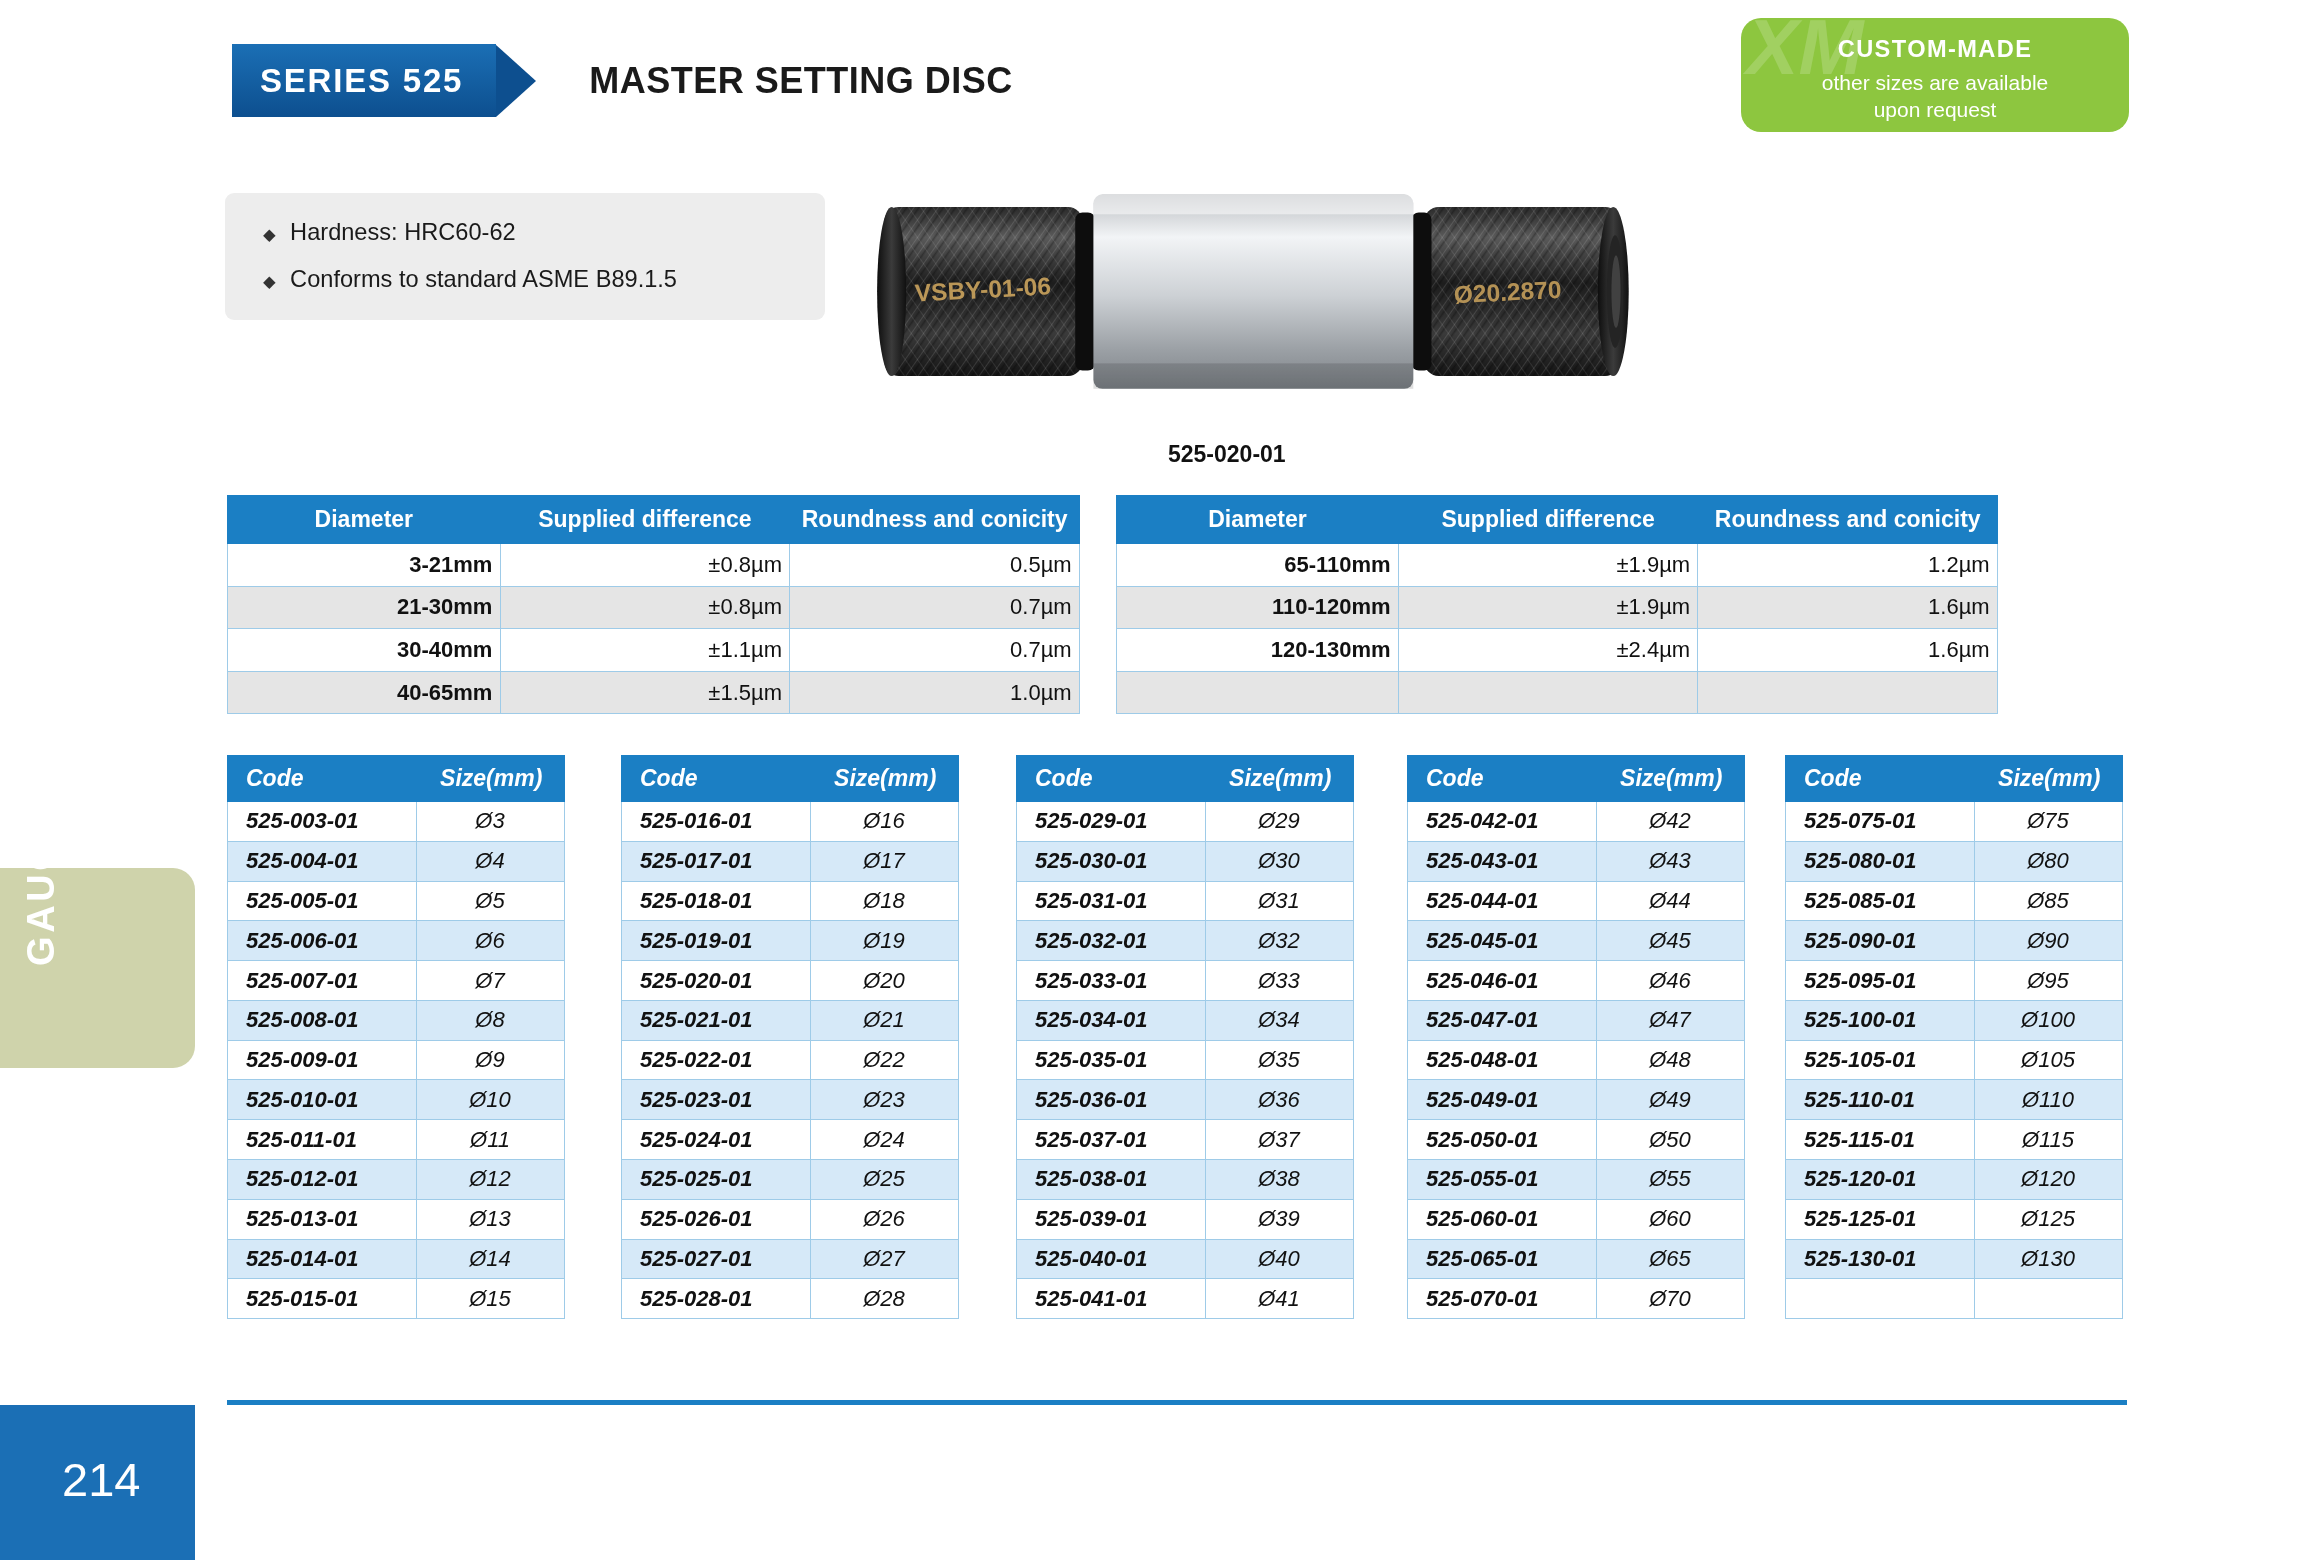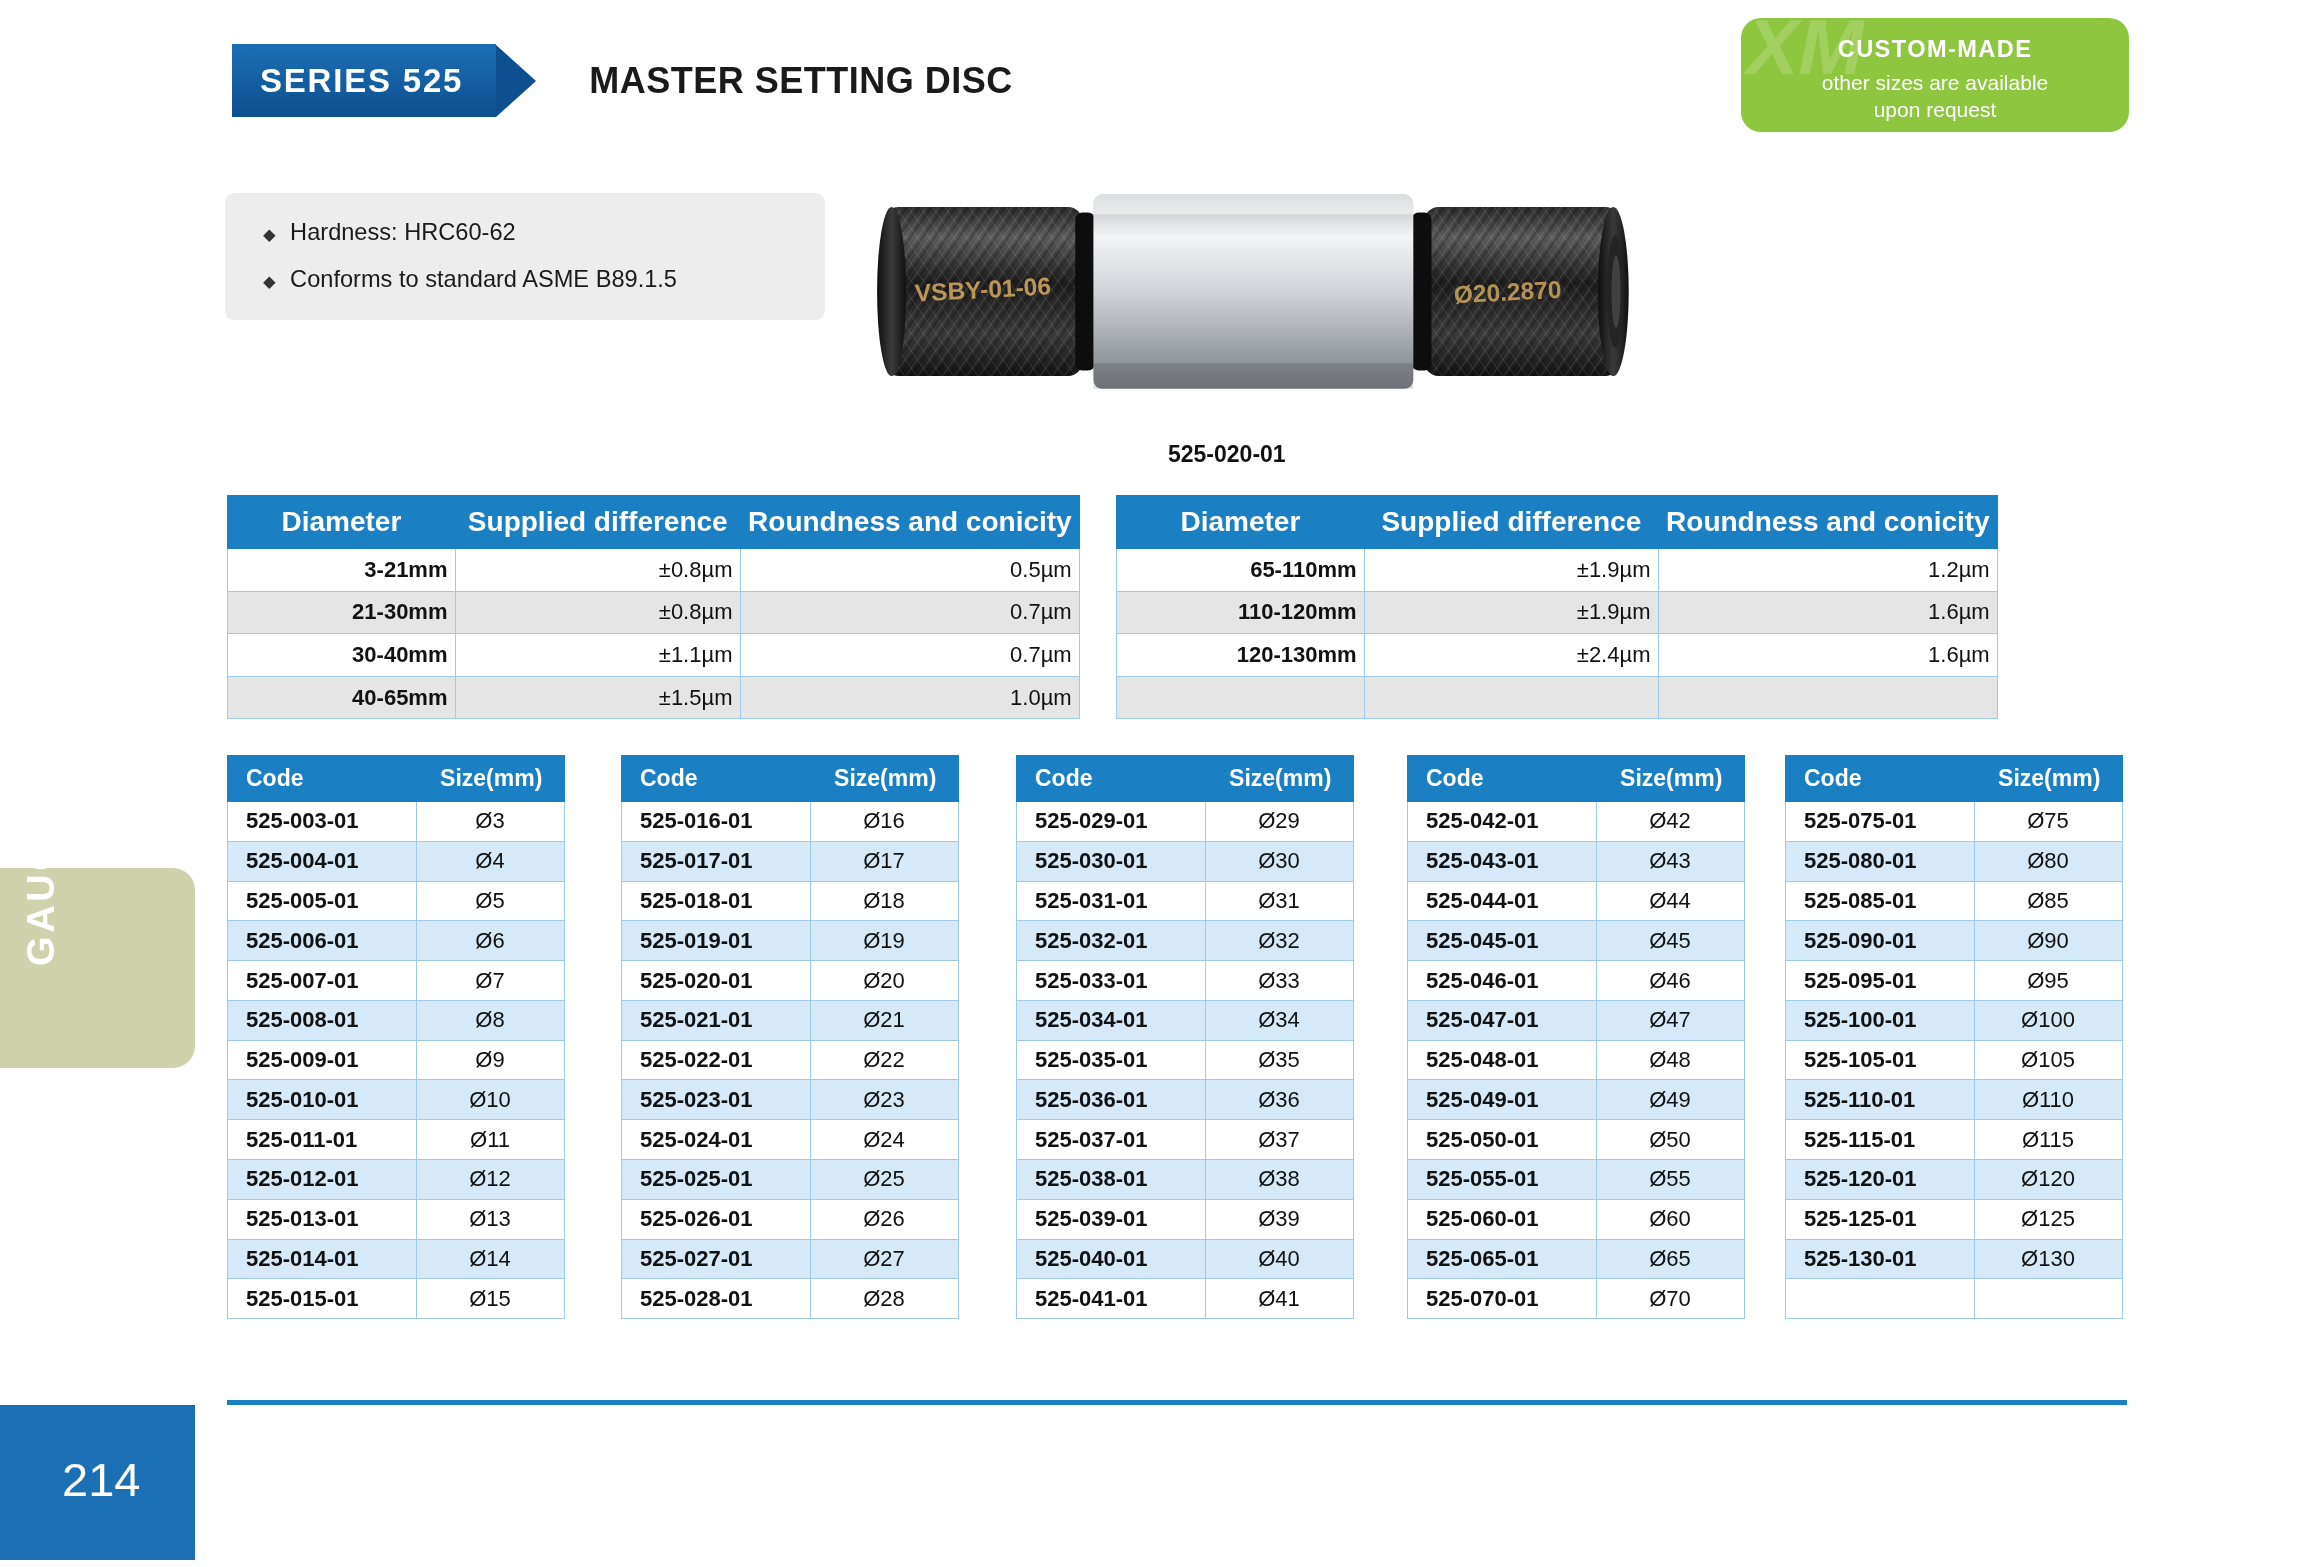--- a/index.html
+++ b/index.html
@@ -138,21 +138,21 @@
   .tol-table {
     position: absolute;
     border-collapse: collapse;
     font-size: 22px;
   }
   .tol-table.left { top: 495px; left: 227px; width: 853px; }
   .tol-table.right { top: 495px; left: 1116px; width: 882px; }
   .tol-table th {
     background: #1b7fc4;
     color: #fff;
-    font-size: 28px;
+    font-size: 23px;
     font-weight: bold;
     padding: 10px 7.3px;
     border: 0.9px solid #1b7fc4;
     text-align: center;
     white-space: nowrap;
   }
   .tol-table td {
     border: 0.9px solid #9ecbe8;
     padding: 7.3px 7.3px;
     text-align: right;
@@ -166,20 +166,21 @@
   }
   .tol-table tr.alt td { background: #e5e5e5; }
   .tol-table tr.plain td { background: #ffffff; }
 
   
   .code-table {
     position: absolute;
     border-collapse: collapse;
     font-size: 22px;
     top: 755px;
+    font-style: italic;
   }
   .code-table th {
     background: #1b7fc4;
     color: #fff;
     font-size: 23px;
     font-weight: bold;
     padding: 9px 5.5px;
     border: 0.9px solid #1b7fc4;
     text-align: left;
   }

